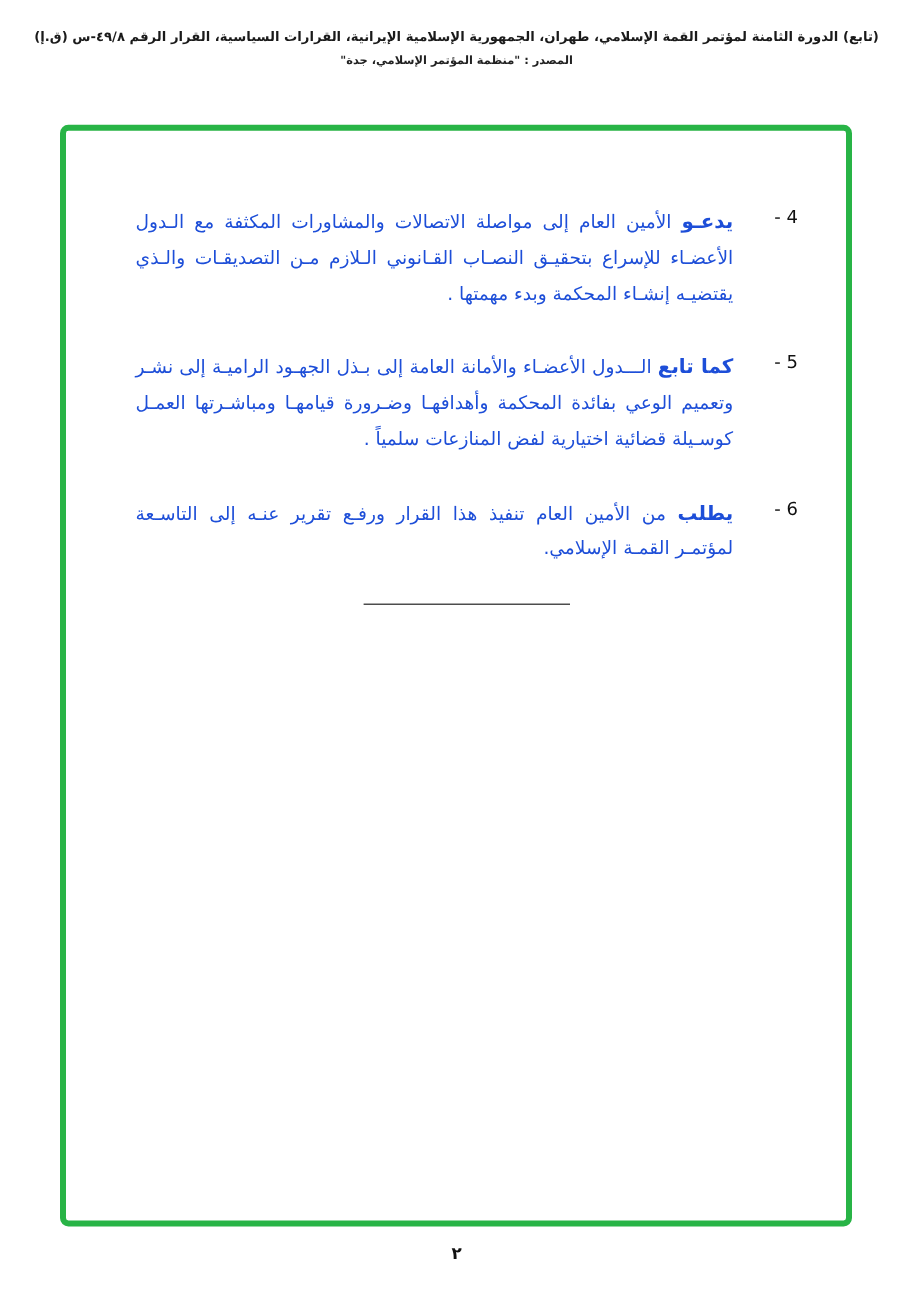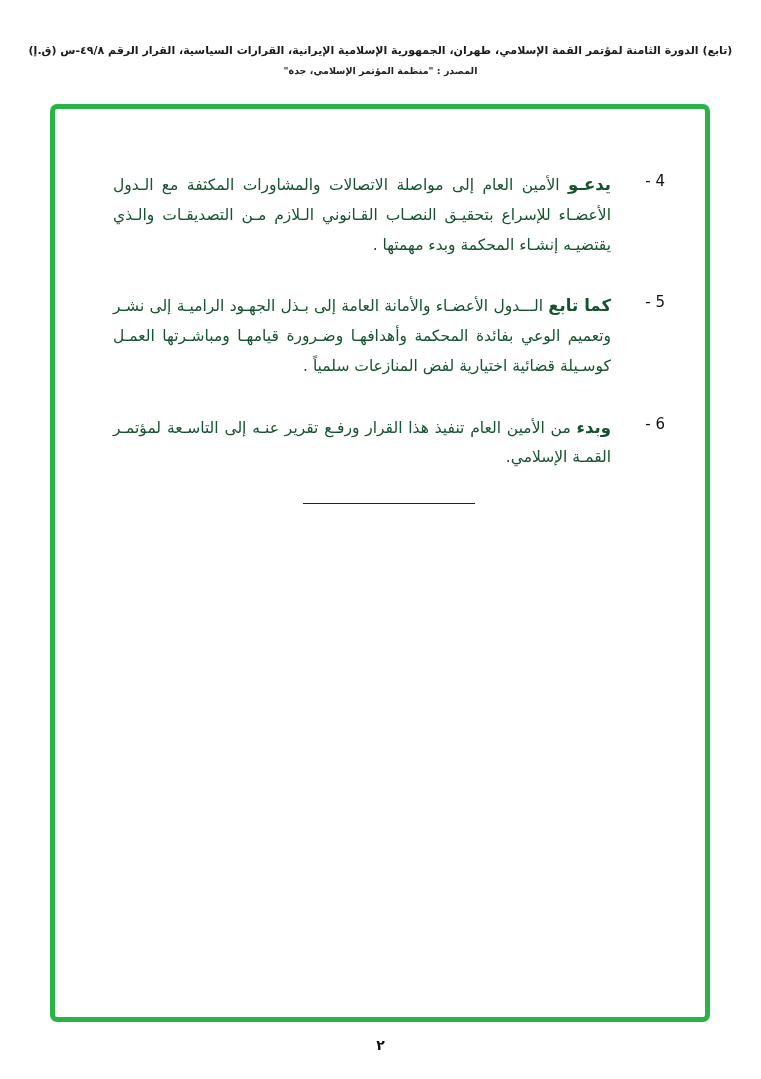--- a/index.html
+++ b/index.html
@@ -13,21 +13,21 @@
     height: 1079px;
     background: #ffffff;
     font-family: "DejaVu Sans", sans-serif;
     color: #111111;
     overflow: hidden;
   }
 
   
   .doc-header {
     position: absolute;
-    top: 44px;
+    top: 24px;
     left: 0;
     right: 0;
     text-align: center;
     direction: rtl;
   }
   .doc-header .line1 {
     font-size: 11px;
     font-weight: bold;
     letter-spacing: 0;
     margin-bottom: 8px;
@@ -71,21 +71,21 @@
     padding-top: 3px;
     white-space: nowrap;
     color: #111111;
   }
   .ptext {
     flex: 1 1 auto;
     margin: 0;
     font-size: 15.5px;
     line-height: 1.92;
     text-align: justify;
-    color: #14532d;
+    color: #1d4ed8;
   }
   .ptext strong {
     font-weight: bold;
     font-size: 16.5px;
   }
 
   .rule {
     width: 172px;
     border-top: 1.6px solid #222222;
     margin: 26px auto 0 auto;
@@ -127,21 +127,21 @@
         <span class="marker">5 -</span>
         <p class="ptext">
           <strong>كما تابع</strong>
           <span>الـــدول الأعضـاء والأمانة العامة إلى بـذل الجهـود الراميـة إلى نشـر وتعميم الوعي بفائدة المحكمة وأهدافهـا وضـرورة قيامهـا ومباشـرتها العمـل كوسـيلة قضائية اختيارية لفض المنازعات سلمياً .</span>
         </p>
       </div>
 
       <div class="para">
         <span class="marker">6 -</span>
         <p class="ptext">
-          <strong>وبدء</strong>
+          <strong>يطلب</strong>
           <span>من الأمين العام تنفيذ هذا القرار ورفـع تقرير عنـه إلى التاسـعة لمؤتمـر القمـة الإسلامي.</span>
         </p>
       </div>
 
       <div class="rule"></div>
 
     </div>
   </div>
 
   <div class="page-number">٢</div>

